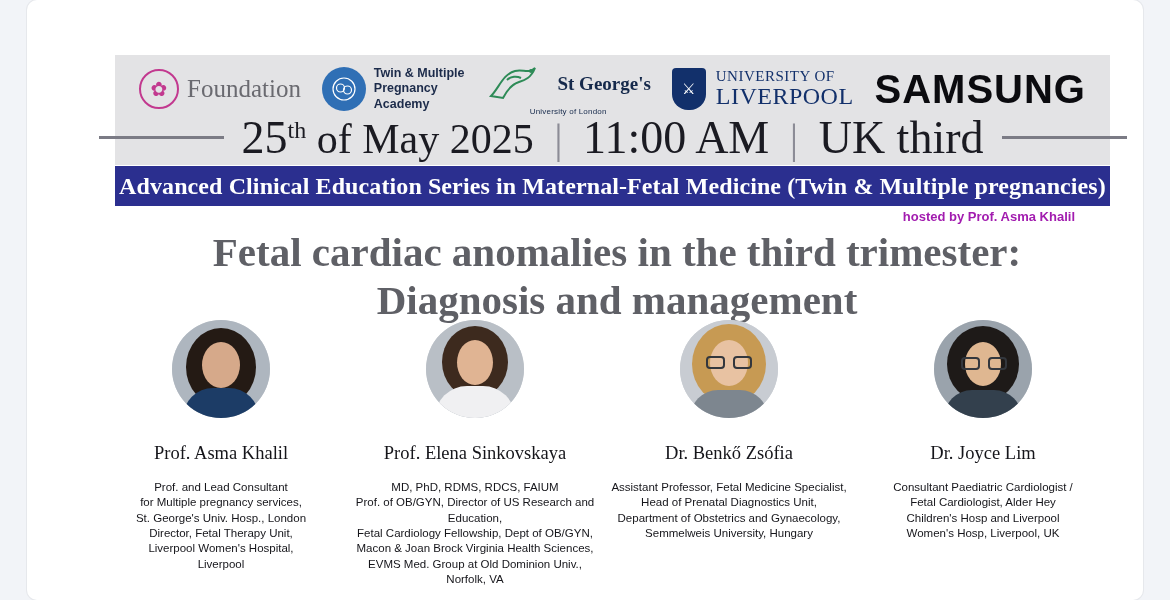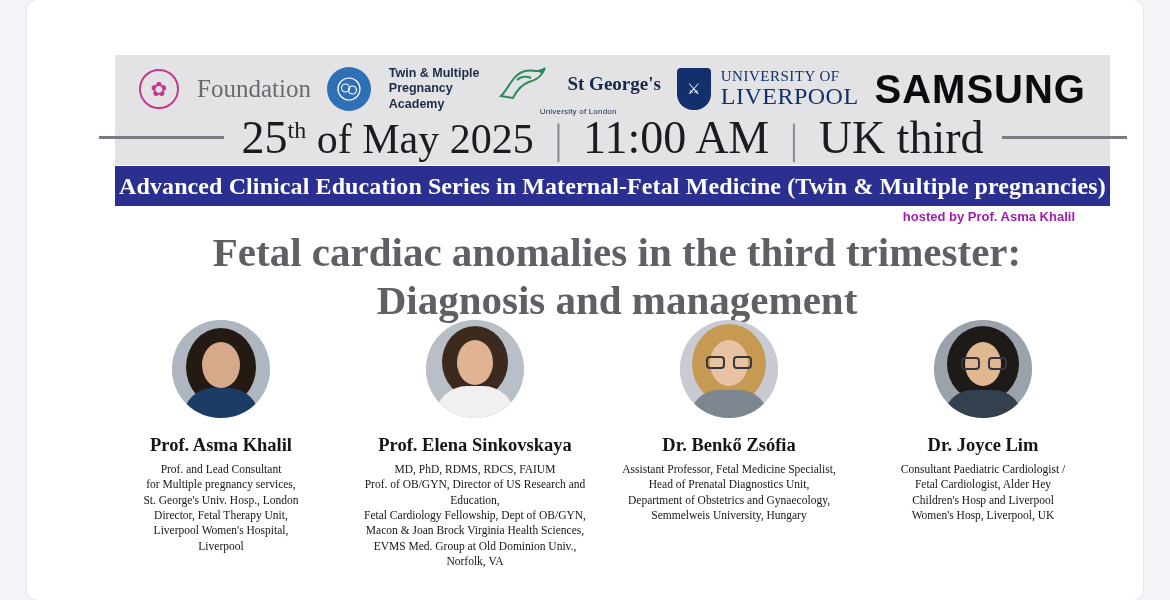--- a/index.html
+++ b/index.html
@@ -30,21 +30,21 @@
   }
   .logos {
     width: 100%;
     height: 64px;
     display: flex;
     align-items: center;
     justify-content: space-between;
     padding: 0 24px;
     margin-top: -42px;
   }
-  .logo { display: flex; align-items: center; gap: 18px; }
+  .logo { display: flex; align-items: center; gap: 8px; }
 
   
   .gefog-mark {
     width: 40px; height: 40px; border-radius: 50%;
     border: 2px solid #c2398f;
     display: flex; align-items: center; justify-content: center;
     color: #c2398f; font-size: 20px; line-height: 1;
   }
   .gefog-text {
     font-family: "Liberation Serif", serif;
@@ -151,28 +151,28 @@
   .portrait .hair { position: absolute; border-radius: 50%; }
   .portrait .face { position: absolute; border-radius: 50%; }
   .portrait .body { position: absolute; bottom: 0; left: 50%; transform: translateX(-50%); border-radius: 40px 40px 0 0; }
   .portrait .glasses { position: absolute; width: 46px; height: 13px; }
   .portrait .glasses i {
     position: absolute; width: 19px; height: 13px; border: 2px solid #33373d; border-radius: 4px; top: 0;
   }
   .portrait .glasses i:first-child { left: 0; }
   .portrait .glasses i:last-child { right: 0; }
   .sp-name {
+    margin-top: 24px;
+    font-family: "Liberation Serif", serif;
+    font-size: 18.5px; font-weight: normal; color: #15151a;
+    text-align: left; line-height: 1.2;
+  }
+  .sp-aff {
     margin-top: 16px;
-    font-family: "Liberation Serif", serif;
-    font-size: 18.5px; font-weight: bold; color: #15151a;
-    text-align: left; line-height: 1.2;
-  }
-  .sp-aff {
-    margin-top: 6px;
-    font-size: 11.5px; color: #15151a; text-align: center; line-height: 1.33; font-family: Liberation Serif, serif;
+    font-size: 11.5px; color: #15151a; text-align: center; line-height: 1.33;
   }
 </style>
 </head>
 <body>
 
 <div class="page">
 
   <div class="logo-band">
     <div class="logos">
 

